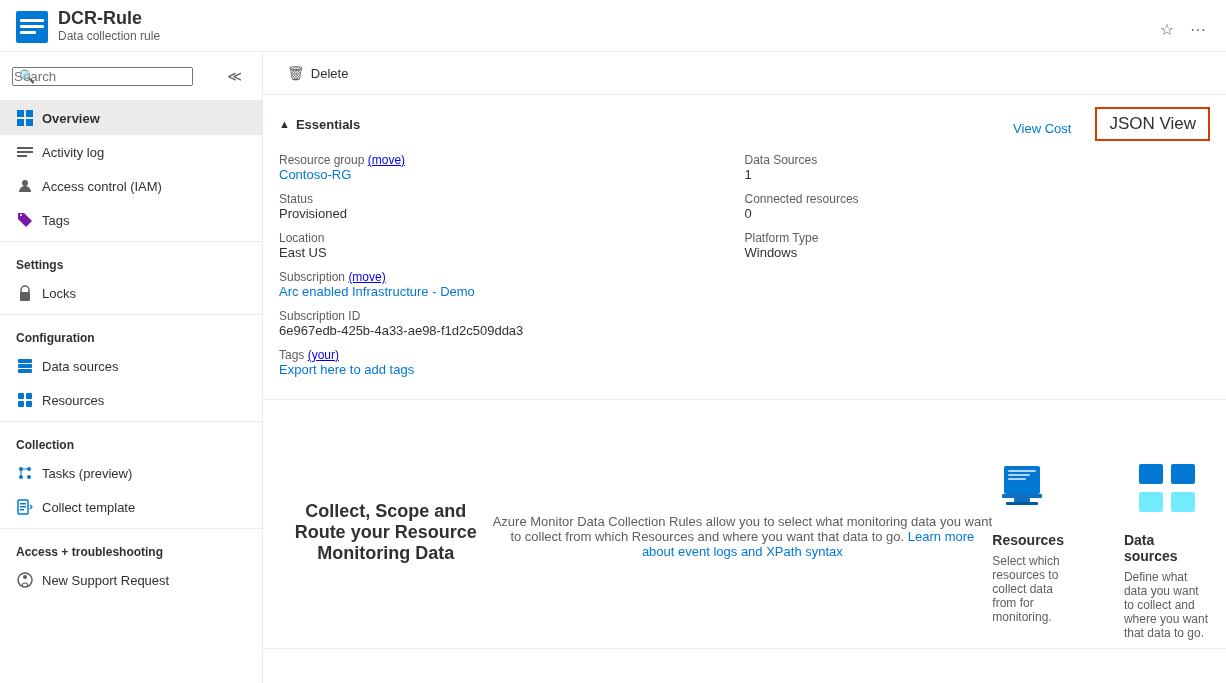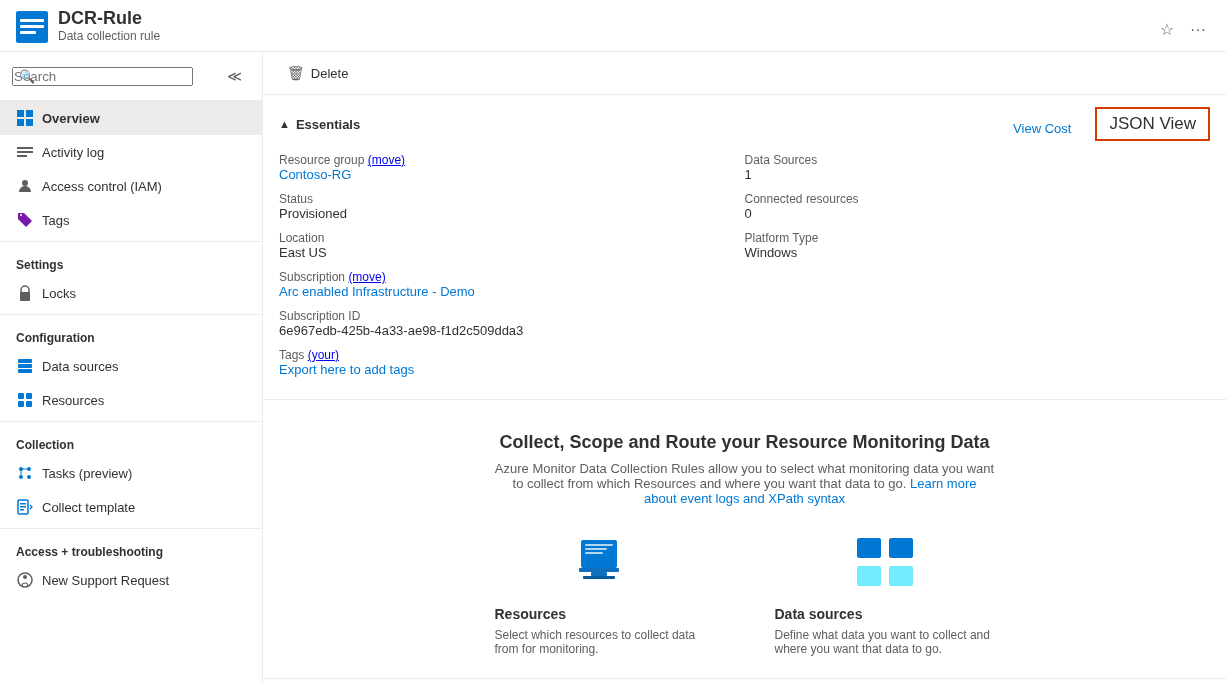--- a/index.html
+++ b/index.html
@@ -49,21 +49,21 @@
     .essentials-grid { display: grid; grid-template-columns: 1fr 1fr; gap: 0; }
     .essentials-col { display: flex; flex-direction: column; gap: 0; }
     .essentials-item { margin-bottom: 10px; }
     .essentials-item .label { font-size: 12px; color: #605e5c; }
     .essentials-item .value { font-size: 13px; color: #323130; }
     .essentials-item .value a { color: #0078d4; text-decoration: none; }
     .json-view-btn { border: 2px solid #d83b01; padding: 5px 12px; font-size: 17px; cursor: pointer; color: #323130; background: #fff; font-weight: 500; }
     .view-cost-btn { padding: 5px 12px; font-size: 13px; cursor: pointer; color: #0078d4; background: none; border: none; }
 
     
-    .promo { display: flex; flex-direction: column; align-items: center; padding: 32px 16px 22px; border-bottom: 1px solid #edebe9; justify-content: center; }
+    .promo { display: flex; align-items: center; padding: 32px 16px 8px; border-bottom: 1px solid #edebe9; justify-content: center; }
     .promo-title { font-size: 18px; font-weight: 600; color: #323130; margin-bottom: 8px; text-align: center; }
     .promo-desc { font-size: 13px; color: #605e5c; text-align: center; max-width: 500px; }
     .promo-desc a { color: #0078d4; text-decoration: none; }
     .promo-cards { display: flex; gap: 60px; margin-top: 24px; }
     .promo-card { display: flex; flex-direction: column; align-items: center; max-width: 220px; }
     .promo-card-icon { width: 64px; height: 64px; margin-bottom: 12px; }
     .promo-card-title { font-weight: 600; font-size: 14px; color: #323130; margin-bottom: 6px; text-align: left; width: 100%; }
     .promo-card-desc { font-size: 12px; color: #605e5c; text-align: left; }
 
     

